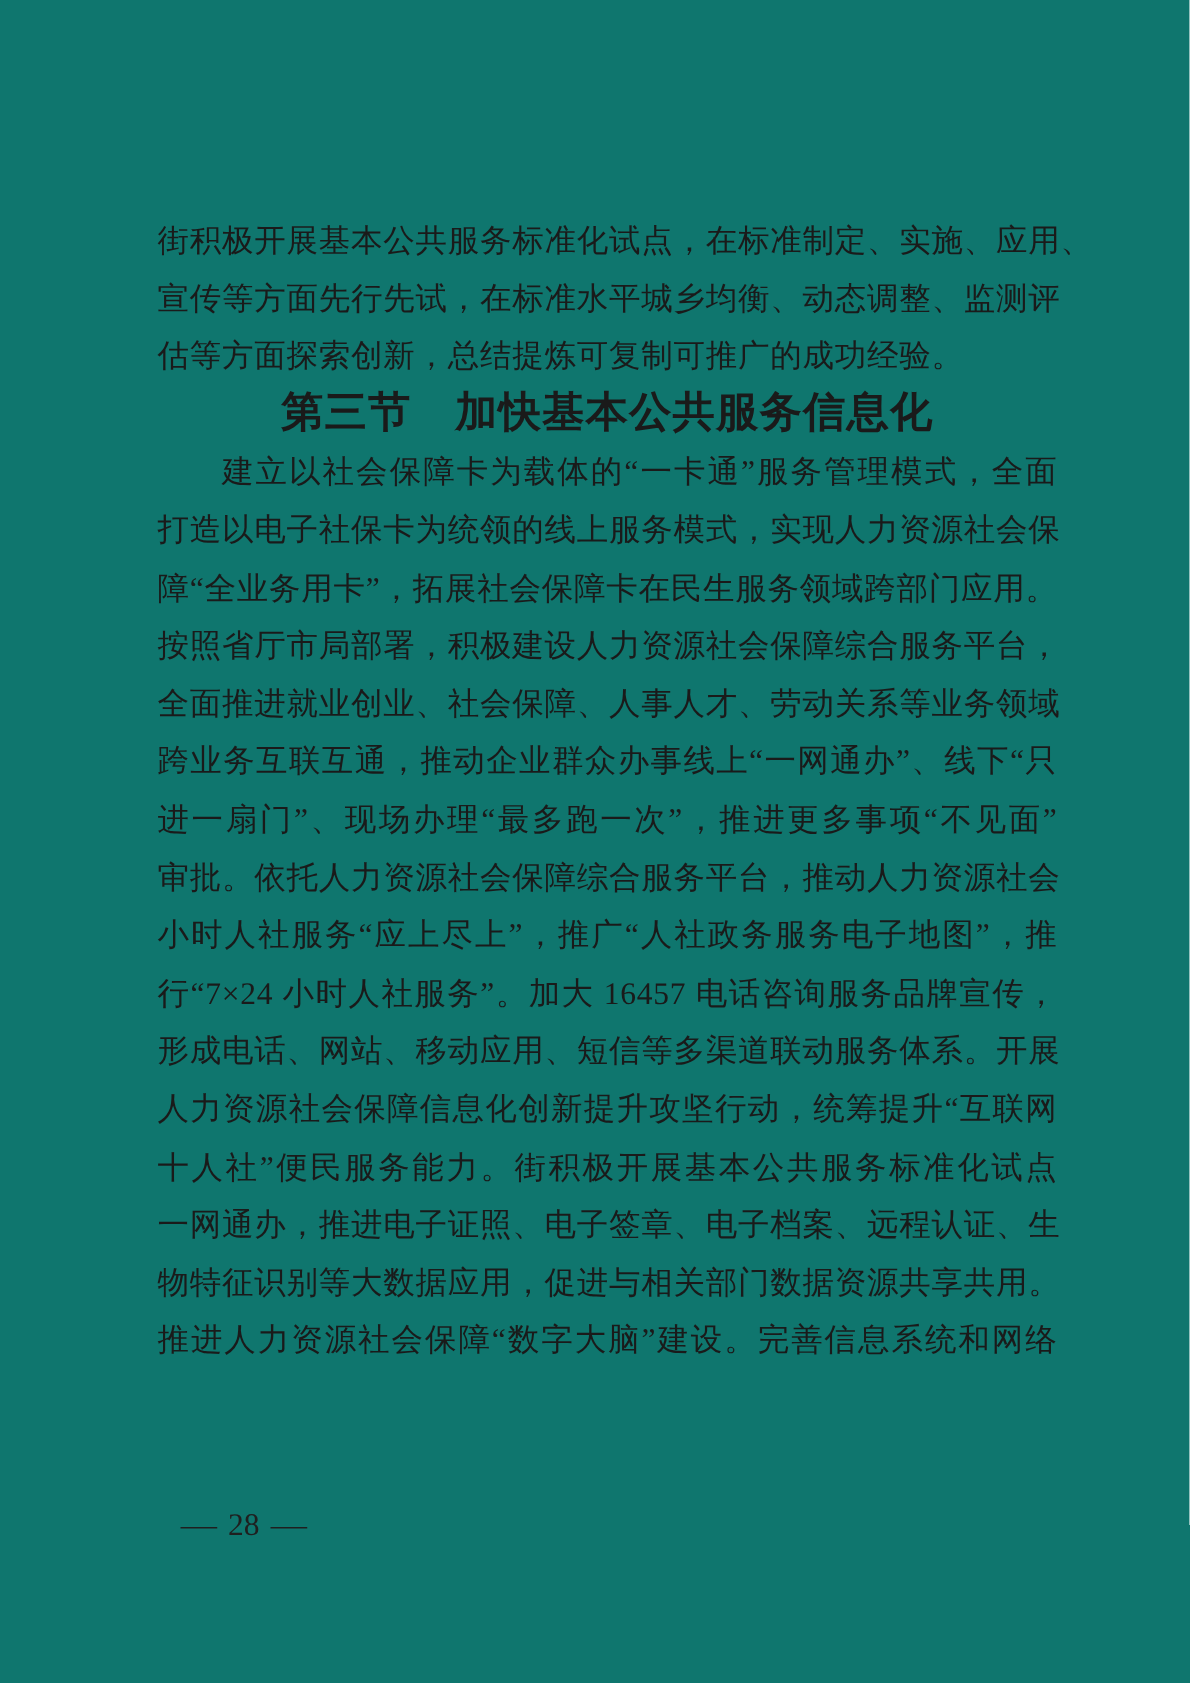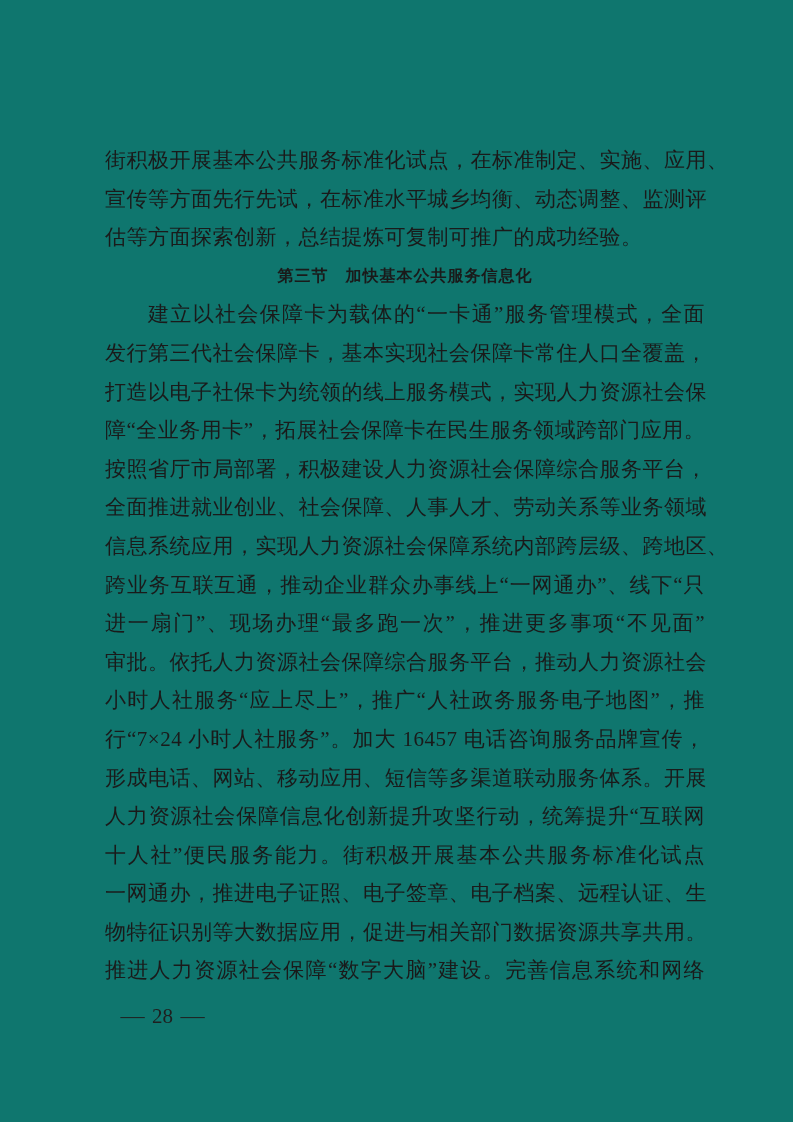--- a/index.html
+++ b/index.html
@@ -35,21 +35,21 @@
     text-align-last: justify;
     letter-spacing: 0.5px;
   }
   .para .line.last-left {
     text-align-last: left;
   }
   .para .line.indent {
     text-indent: 43px;
   }
   .section-heading {
-    font-size: 16px;
+    font-size: 28px;
     line-height: 38.6px;
     height: 38.6px;
     font-weight: bold;
     text-align: center;
     letter-spacing: 1px;
   }
   .footer {
     position: absolute;
     left: 122px;
     top: 1001px;
@@ -74,26 +74,24 @@
     <div class="para">
         <div class="line">街积极开展基本公共服务标准化试点，在标准制定、实施、应用、</div>
         <div class="line">宣传等方面先行先试，在标准水平城乡均衡、动态调整、监测评</div>
         <div class="line last-left">估等方面探索创新，总结提炼可复制可推广的成功经验。</div>
       </div>
 
     <div class="section-heading">第三节　加快基本公共服务信息化</div>
 
     <div class="para">
         <div class="line indent">建立以社会保障卡为载体的“一卡通”服务管理模式，全面</div>
-        <div class="line">发行第三代社会保障卡，基本实现社会保障卡常住人口全覆盖，</div>
         <div class="line">打造以电子社保卡为统领的线上服务模式，实现人力资源社会保</div>
         <div class="line">障“全业务用卡”，拓展社会保障卡在民生服务领域跨部门应用。</div>
         <div class="line">按照省厅市局部署，积极建设人力资源社会保障综合服务平台，</div>
         <div class="line">全面推进就业创业、社会保障、人事人才、劳动关系等业务领域</div>
-        <div class="line">信息系统应用，实现人力资源社会保障系统内部跨层级、跨地区、</div>
         <div class="line">跨业务互联互通，推动企业群众办事线上“一网通办”、线下“只</div>
         <div class="line">进一扇门”、现场办理“最多跑一次”，推进更多事项“不见面”</div>
         <div class="line">审批。依托人力资源社会保障综合服务平台，推动人力资源社会</div>
         <div class="line">小时人社服务“应上尽上”，推广“人社政务服务电子地图”，推</div>
         <div class="line">行“7×24 小时人社服务”。加大 16457 电话咨询服务品牌宣传，</div>
         <div class="line">形成电话、网站、移动应用、短信等多渠道联动服务体系。开展</div>
         <div class="line">人力资源社会保障信息化创新提升攻坚行动，统筹提升“互联网</div>
         <div class="line">十人社”便民服务能力。街积极开展基本公共服务标准化试点</div>
         <div class="line">一网通办，推进电子证照、电子签章、电子档案、远程认证、生</div>
         <div class="line">物特征识别等大数据应用，促进与相关部门数据资源共享共用。</div>

